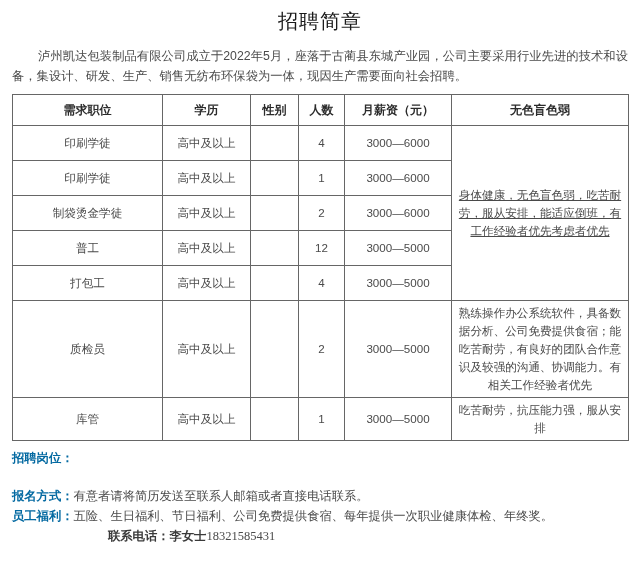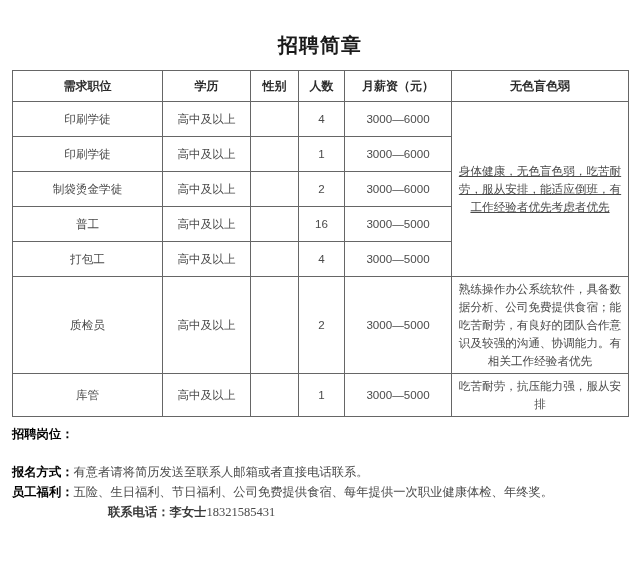--- a/index.html
+++ b/index.html
@@ -21,25 +21,25 @@
     height: 570px;
     box-sizing: border-box;
     padding: 0;
     position: relative;
   }
 
   
   .doc-title {
     text-align: center;
     font-size: 20px;
-    font-weight: bold;
+    font-weight: normal;
     color: #1a1a1a;
     letter-spacing: 1px;
     margin: 0;
-    padding-top: 32px;
+    padding-top: 8px;
     line-height: 26px;
   }
 
   
   .intro-wrap {
     padding: 0 12px;
     margin-top: 12px;
   }
   .section-label {
     font-size: 12.5px;
@@ -55,20 +55,21 @@
     margin-top: 2px;
   }
   .intro-body .indent {
     display: inline-block;
     width: 26px;
   }
 
   
   .table-wrap {
     padding: 0 12px;
+    margin-top: 8px;
   }
   table.jobs {
     width: 100%;
     border-collapse: collapse;
     table-layout: fixed;
     font-size: 11.6px;
     color: #4a4a4a;
   }
   table.jobs th,
   table.jobs td {
@@ -109,21 +110,21 @@
     padding: 0 12px;
     margin-top: 7px;
   }
   .foot-line {
     font-size: 12.3px;
     line-height: 20px;
     color: #4a4a4a;
   }
   .foot-line .lbl {
     font-weight: bold;
-    color: #000000;
+    color: #0369a1;
   }
   .foot-gap {
     height: 18px;
   }
   .contact-line {
     font-size: 12.3px;
     line-height: 20px;
     color: #4a4a4a;
     padding-left: 96px;
   }
@@ -137,20 +138,21 @@
   }
 </style>
 </head>
 <body>
 
 <div class="page">
 
   <h1 class="doc-title">招聘简章</h1>
 
   <div class="intro-wrap">
+    <div class="intro-body"><span class="indent"></span><span>泸州凯达包装制品有限公司成立于2022年5月，座落于古蔺县东城产业园，公司主要采用行业先进的技术和设备，集设计、研发、生产、销售无纺布环保袋为一体，现因生产需要面向社会招聘。</span></div>
   </div>
 
   <div class="table-wrap">
     <table class="jobs">
       <colgroup>
         <col class="c-pos">
           <col class="c-edu">
           <col class="c-sex">
           <col class="c-num">
           <col class="c-sal">
@@ -190,21 +192,21 @@
           <td>高中及以上</td>
           <td></td>
           <td>2</td>
           <td>3000—6000</td>
         </tr>
 
         <tr>
           <td class="pos">普工</td>
           <td>高中及以上</td>
           <td></td>
-          <td>16</td>
+          <td>12</td>
           <td>3000—5000</td>
         </tr>
 
         <tr>
           <td class="pos">打包工</td>
           <td>高中及以上</td>
           <td></td>
           <td>4</td>
           <td>3000—5000</td>
         </tr>

